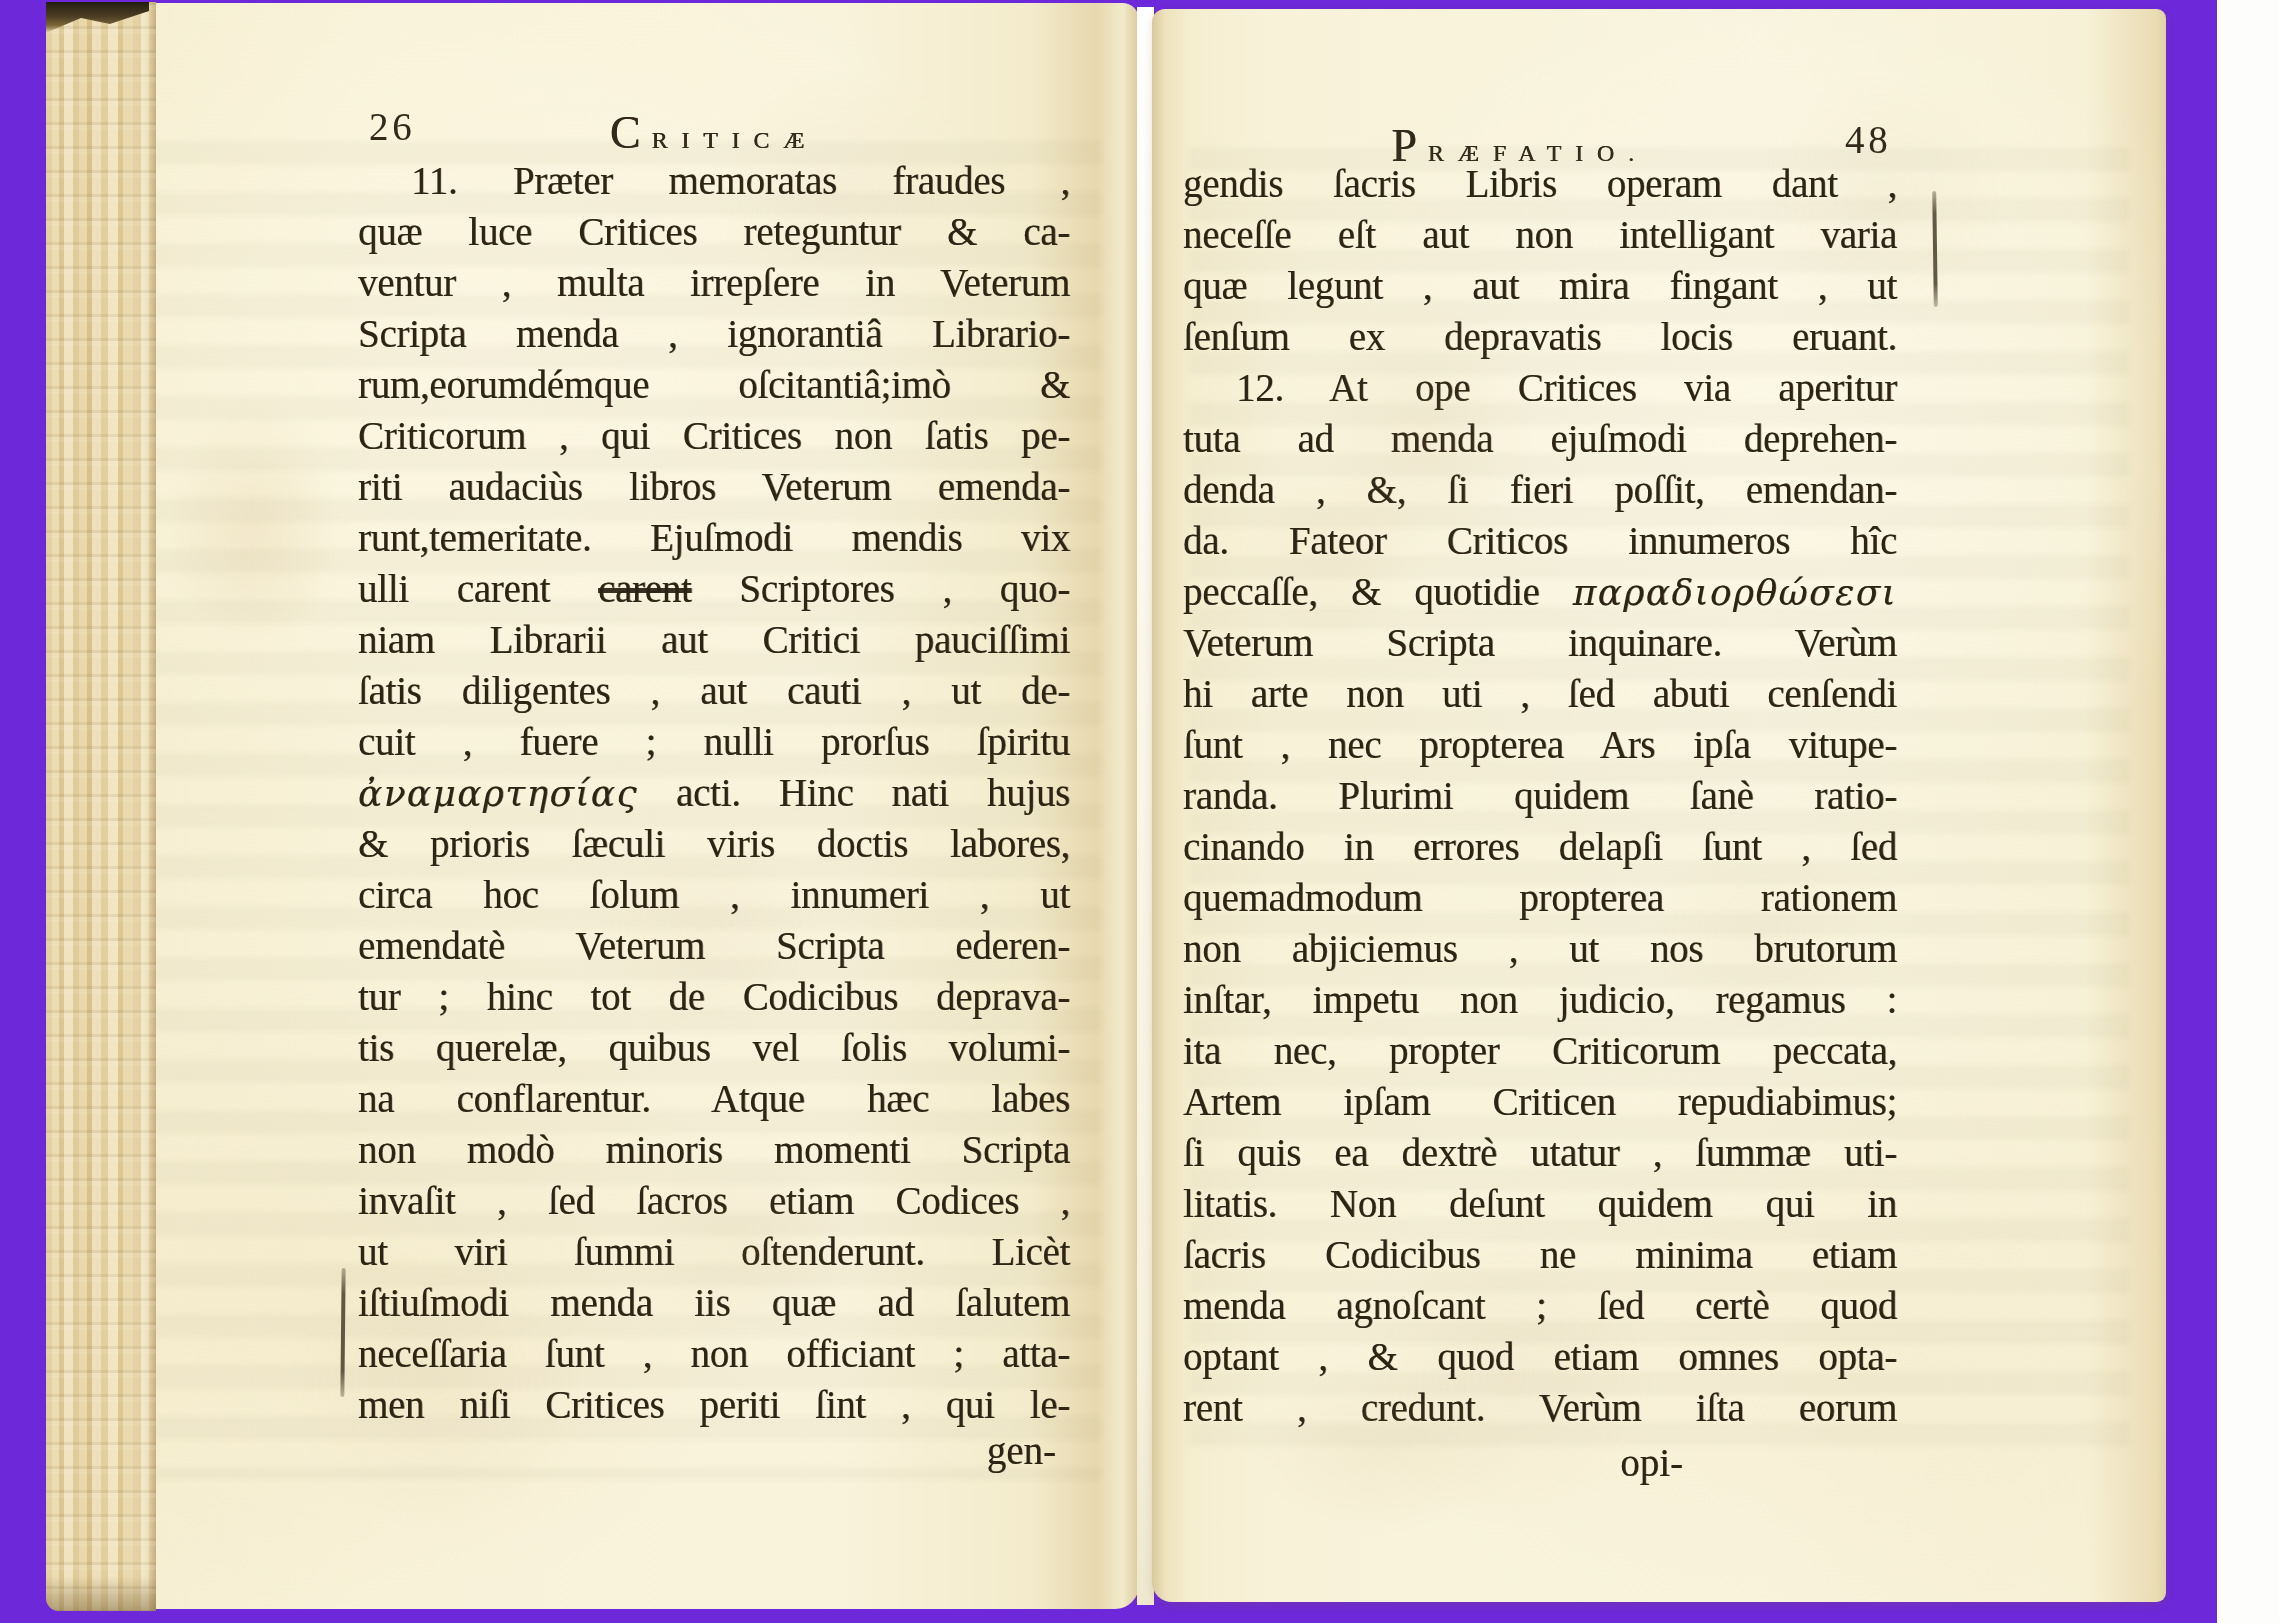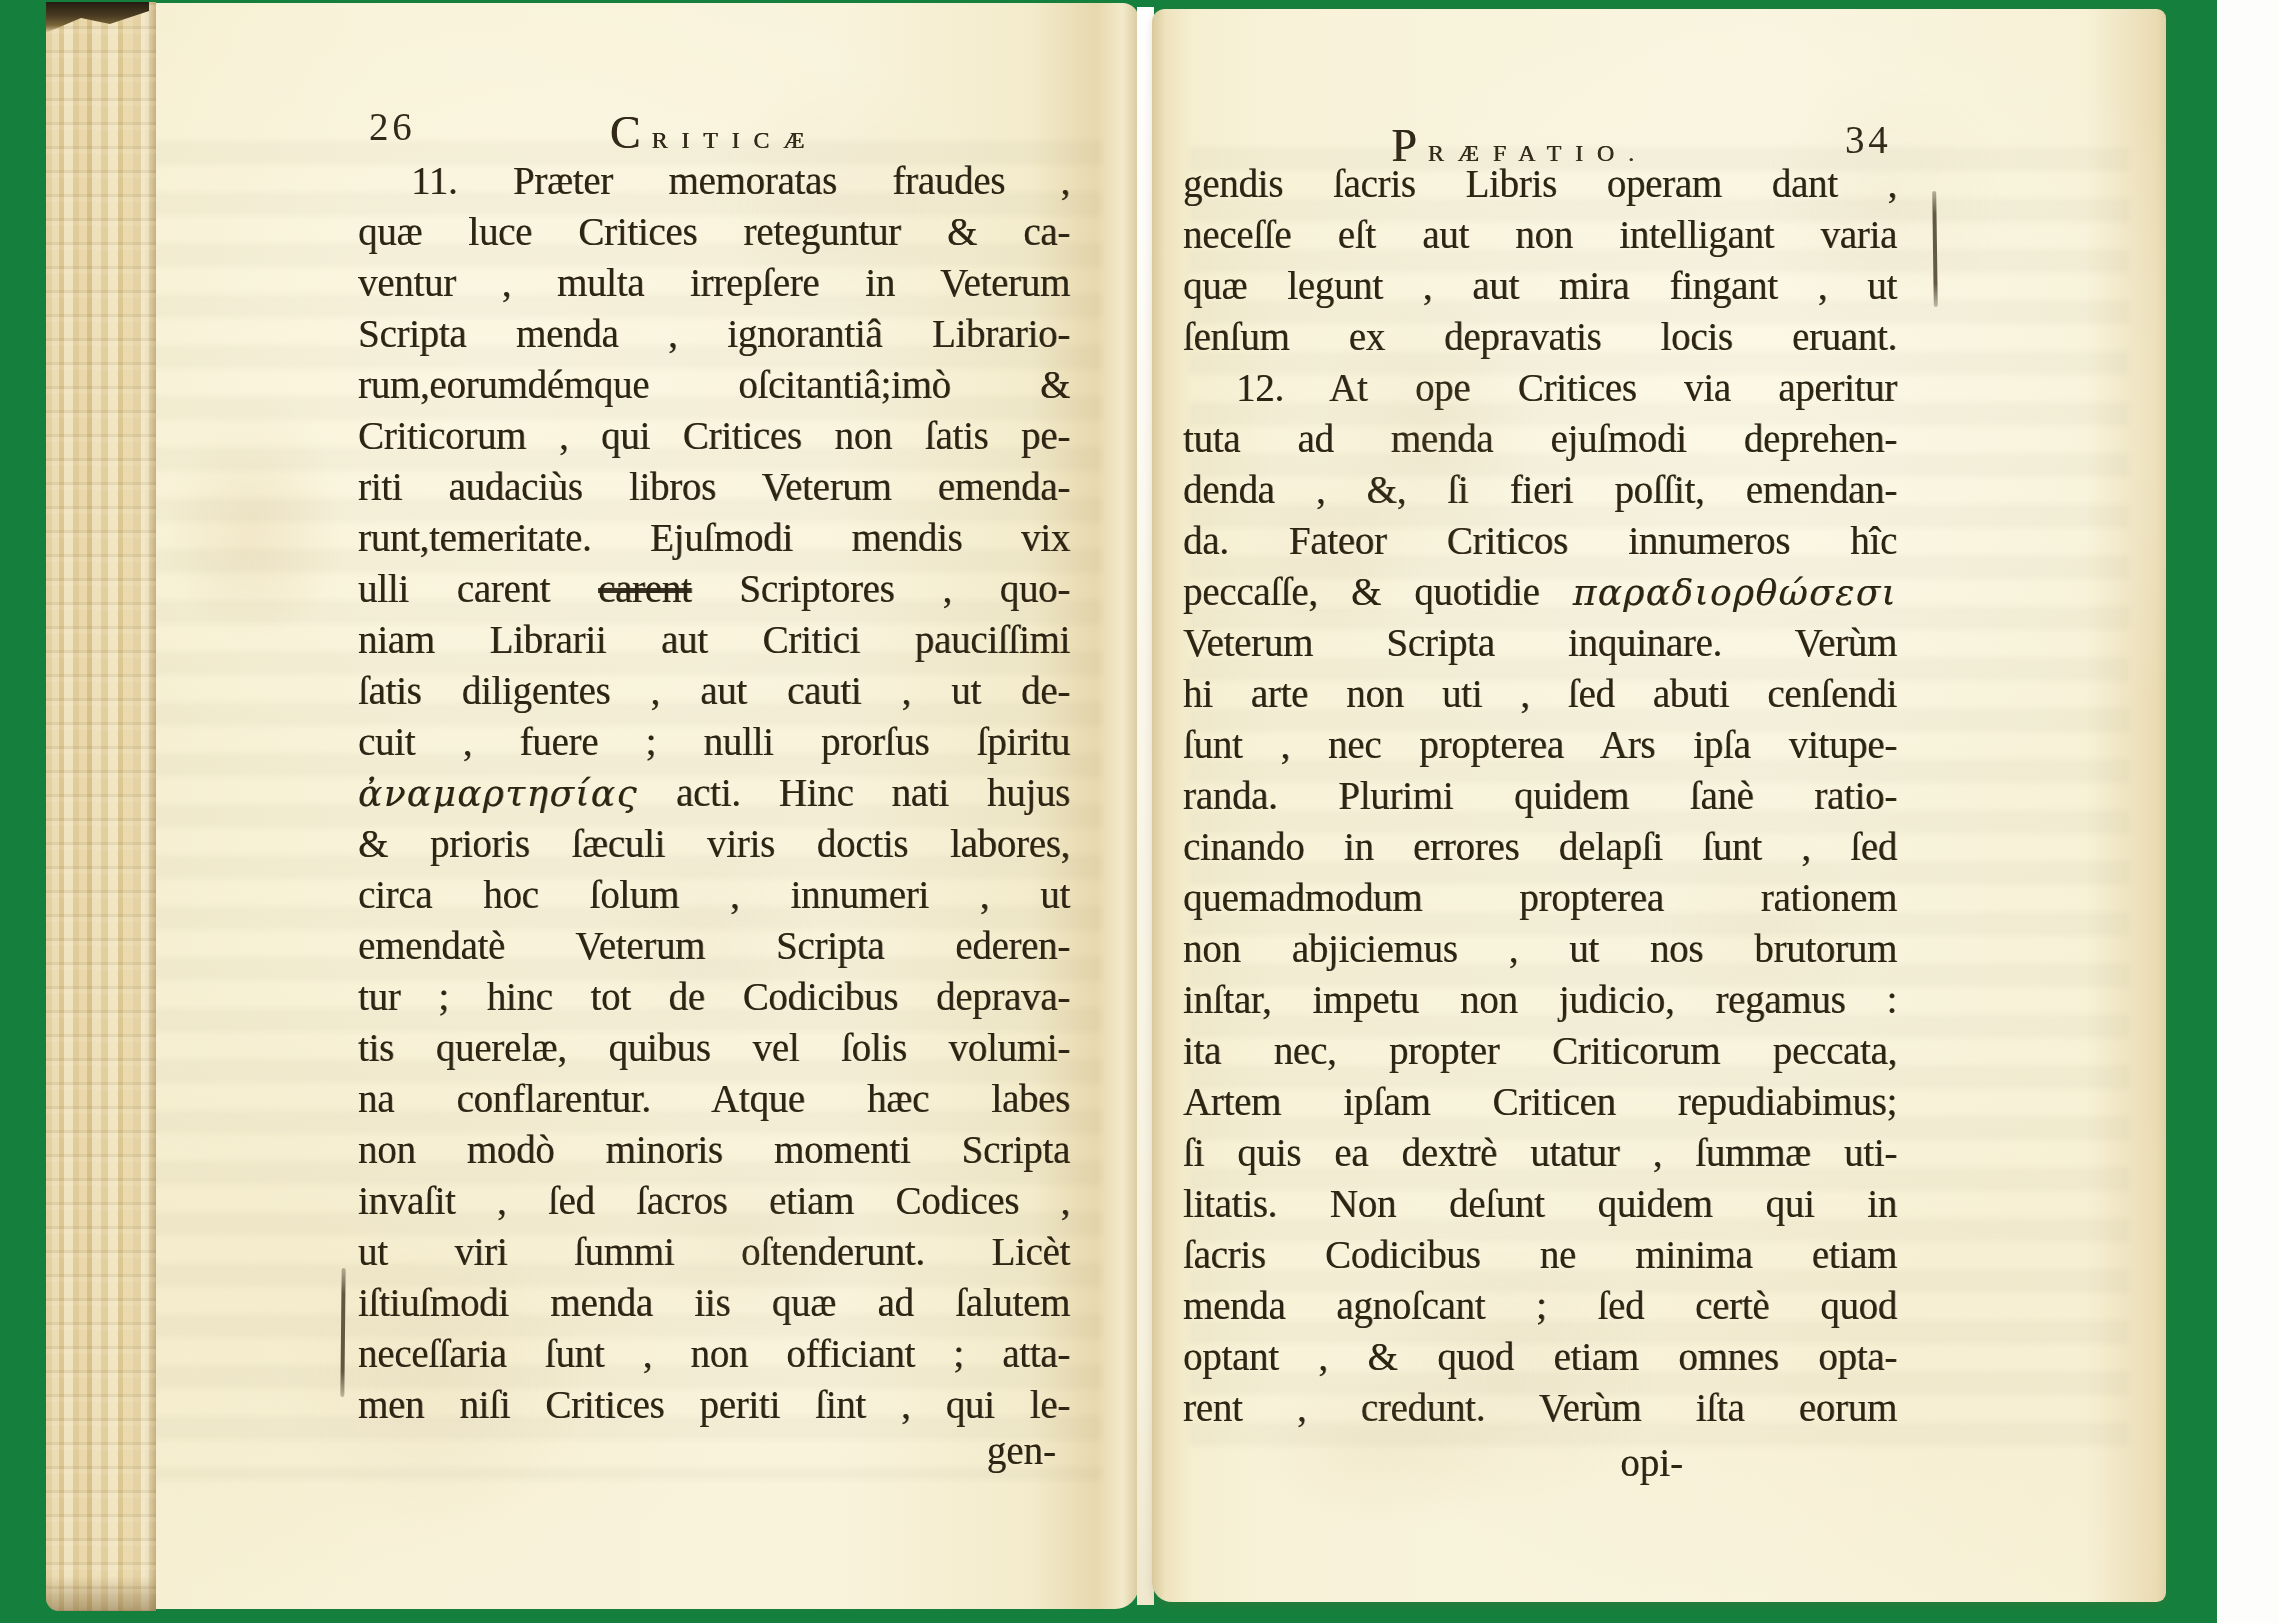--- a/index.html
+++ b/index.html
@@ -2,21 +2,21 @@
 <html style="font-size:14.7px"><head>
 <meta charset="utf-8">
 <style>
   html,body{margin:0;padding:0;}
   body{
     width:2279px;height:1624px;
     background:#fdfdfc;
     overflow:hidden;
     font-family:"Liberation Serif","DejaVu Serif",serif;
   }
-  .scan{position:relative;width:2217px;height:1624px;background:#15803d;text-decoration:underline;}
+  .scan{position:relative;width:2217px;height:1624px;background:#6d28d9;text-decoration:underline;}
 
   
   .page{
     position:absolute;
     color:#2e2517;
   }
   .left-page{
     left:57px;top:2.8px;width:1082px;height:1606px;
     background:
       radial-gradient(ellipse 826px 643px at 40% 22%, rgba(255,250,232,0.55), rgba(255,250,232,0) 70%),
@@ -191,21 +191,21 @@
     <div class="pen-mark left-mark"></div>
     <div class="stain" style="left:110px;top:386px;width:174px;height:257px;background:radial-gradient(ellipse,rgba(205,170,110,0.10),rgba(205,170,110,0) 70%);"></div>
     <div class="stain" style="left:569px;top:1148px;width:239px;height:184px;background:radial-gradient(ellipse,rgba(195,160,100,0.08),rgba(195,160,100,0) 70%);"></div>
   </div>
 
   <div class="gutter-gap"></div>
 
   <div class="page right-page">
     <div class="header">
       <span class="page-title">PRÆFATIO.</span>
-      <span class="pagenum">34</span>
+      <span class="pagenum">48</span>
     </div>
     <div class="textcol">
         <div class="text-line">gendis ſacris Libris operam dant ,</div>
         <div class="text-line">neceſſe eſt aut non intelligant varia</div>
         <div class="text-line">quæ legunt , aut mira fingant , ut</div>
         <div class="text-line">ſenſum ex depravatis locis eruant.</div>
         <div class="text-line para-start">12. At ope Critices via aperitur</div>
         <div class="text-line">tuta ad menda ejuſmodi deprehen-</div>
         <div class="text-line">denda , &amp;, ſi fieri poſſit, emendan-</div>
         <div class="text-line">da. Fateor Criticos innumeros hîc</div>

